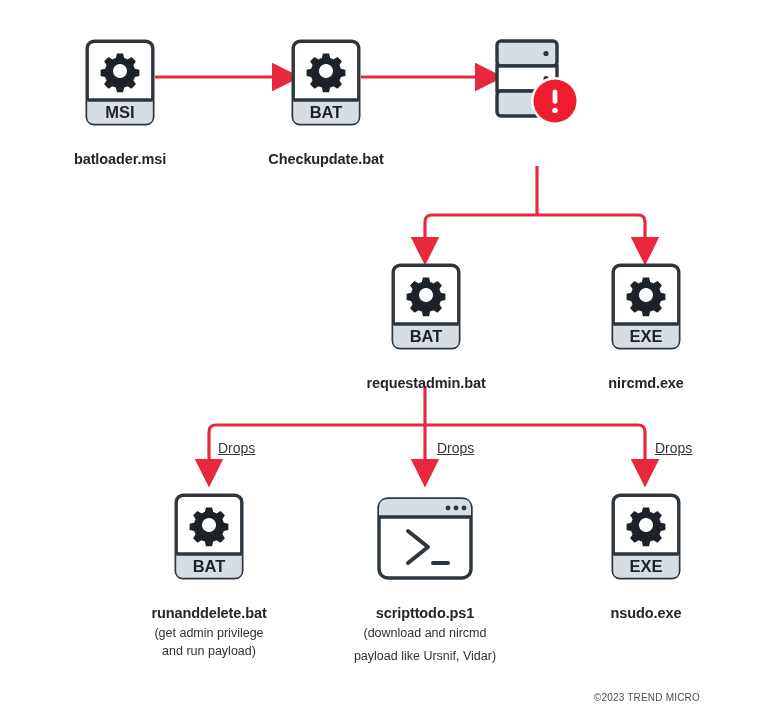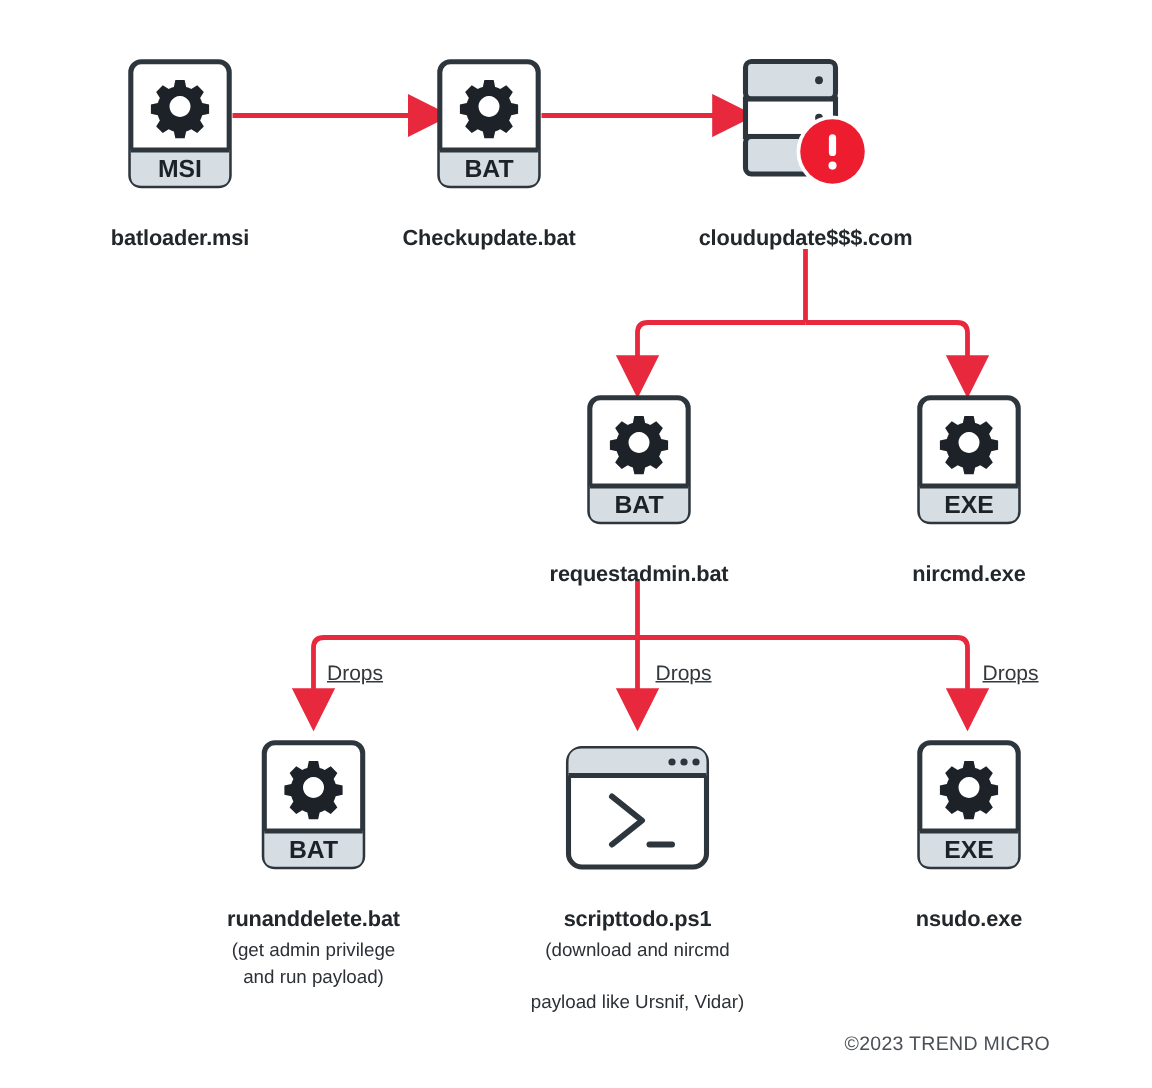--- a/index.html
+++ b/index.html
@@ -54,21 +54,21 @@
     font-size: 14px;
     color: #33383d;
     font-family: "Liberation Sans", sans-serif;
     white-space: nowrap;
     text-decoration: underline;
   }
   .copyright {
     position: absolute;
     right: 68px;
     bottom: 22px;
-    font-size: 13px;
+    font-size: 10px;
     color: #4a4f55;
     letter-spacing: 0.2px;
     white-space: nowrap;
   }
   svg { display: block; }
 </style>
 </head>
 <body>
 
 <svg id="canvas" viewBox="0 0 768 725" width="768" height="725" xmlns="http://www.w3.org/2000/svg">
@@ -148,21 +148,20 @@
       <circle cx="52" cy="40.5" r="2.6" fill="#2e363d"></circle>
 
       <rect x="3" y="53" width="60" height="25" rx="4" ry="4" fill="#d6dde3" stroke="#2e363d" stroke-width="3.4"></rect>
 
       <circle cx="61" cy="63" r="24" fill="#ffffff"></circle>
       <circle cx="61" cy="63" r="21.5" fill="#ed1c2e"></circle>
       <rect x="58.6" y="51.5" width="4.8" height="14.5" rx="2.4" fill="#ffffff"></rect>
       <circle cx="61" cy="72.4" r="2.7" fill="#ffffff"></circle>
     </svg>
   </span>
-  <div class="label">cloudupdate$$$.com</div>
 </div>
 
 <div class="node" style="left:390px; top:262px; width:72px;">
   <span class="icon-wrap">
     <svg width="72" height="89" viewBox="0 0 72 89">
       <rect x="3.2" y="3.2" width="65.6" height="82.6" rx="7" ry="7" fill="#ffffff" stroke="#2e363d" stroke-width="3.4"></rect>
       <path d="M3.2,62 L68.8,62 L68.8,78.8 Q68.8,85.8 61.8,85.8 L10.2,85.8 Q3.2,85.8 3.2,78.8 Z" fill="#d6dde3" stroke="none"></path>
       <line x1="3.2" y1="62" x2="68.8" y2="62" stroke="#2e363d" stroke-width="3.4"></line>
       <g transform="translate(36,33)">
         <path fill="#1c2227" d="M-3.1,-17.6 h6.2 l1.0,4.6 a13.6,13.6 0 0 1 3.4,1.4 l4.0,-2.5 l4.4,4.4 l-2.5,4.0 a13.6,13.6 0 0 1 1.4,3.4 l4.6,1.0 v6.2 l-4.6,1.0 a13.6,13.6 0 0 1 -1.4,3.4 l2.5,4.0 l-4.4,4.4 l-4.0,-2.5 a13.6,13.6 0 0 1 -3.4,1.4 l-1.0,4.6 h-6.2 l-1.0,-4.6 a13.6,13.6 0 0 1 -3.4,-1.4 l-4.0,2.5 l-4.4,-4.4 l2.5,-4.0 a13.6,13.6 0 0 1 -1.4,-3.4 l-4.6,-1.0 v-6.2 l4.6,-1.0 a13.6,13.6 0 0 1 1.4,-3.4 l-2.5,-4.0 l4.4,-4.4 l4.0,2.5 a13.6,13.6 0 0 1 3.4,-1.4 Z
@@ -216,21 +215,21 @@
       <line x1="3" y1="21" x2="95" y2="21" stroke="#2e363d" stroke-width="3.4"></line>
       <circle cx="72" cy="12" r="2.4" fill="#2e363d"></circle>
       <circle cx="80" cy="12" r="2.4" fill="#2e363d"></circle>
       <circle cx="88" cy="12" r="2.4" fill="#2e363d"></circle>
       <polyline points="32,35 52,51 32,67" fill="none" stroke="#2e363d" stroke-width="4" stroke-linecap="round" stroke-linejoin="round"></polyline>
       <line x1="57" y1="67" x2="72" y2="67" stroke="#2e363d" stroke-width="4" stroke-linecap="round"></line>
     </svg>
   </span>
   <div class="label">scripttodo.ps1</div>
   <div class="sublabel">(download and nircmd</div>
-  <div class="sublabel" style="margin-top:18px;">payload like Ursnif, Vidar)</div>
+  <div class="sublabel" style="margin-top:6px;">payload like Ursnif, Vidar)</div>
 </div>
 
 <div class="node" style="left:610px; top:492px; width:72px;">
   <span class="icon-wrap">
     <svg width="72" height="89" viewBox="0 0 72 89">
       <rect x="3.2" y="3.2" width="65.6" height="82.6" rx="7" ry="7" fill="#ffffff" stroke="#2e363d" stroke-width="3.4"></rect>
       <path d="M3.2,62 L68.8,62 L68.8,78.8 Q68.8,85.8 61.8,85.8 L10.2,85.8 Q3.2,85.8 3.2,78.8 Z" fill="#d6dde3" stroke="none"></path>
       <line x1="3.2" y1="62" x2="68.8" y2="62" stroke="#2e363d" stroke-width="3.4"></line>
       <g transform="translate(36,33)">
         <path fill="#1c2227" d="M-3.1,-17.6 h6.2 l1.0,4.6 a13.6,13.6 0 0 1 3.4,1.4 l4.0,-2.5 l4.4,4.4 l-2.5,4.0 a13.6,13.6 0 0 1 1.4,3.4 l4.6,1.0 v6.2 l-4.6,1.0 a13.6,13.6 0 0 1 -1.4,3.4 l2.5,4.0 l-4.4,4.4 l-4.0,-2.5 a13.6,13.6 0 0 1 -3.4,1.4 l-1.0,4.6 h-6.2 l-1.0,-4.6 a13.6,13.6 0 0 1 -3.4,-1.4 l-4.0,2.5 l-4.4,-4.4 l2.5,-4.0 a13.6,13.6 0 0 1 -1.4,-3.4 l-4.6,-1.0 v-6.2 l4.6,-1.0 a13.6,13.6 0 0 1 1.4,-3.4 l-2.5,-4.0 l4.4,-4.4 l4.0,2.5 a13.6,13.6 0 0 1 3.4,-1.4 Z

